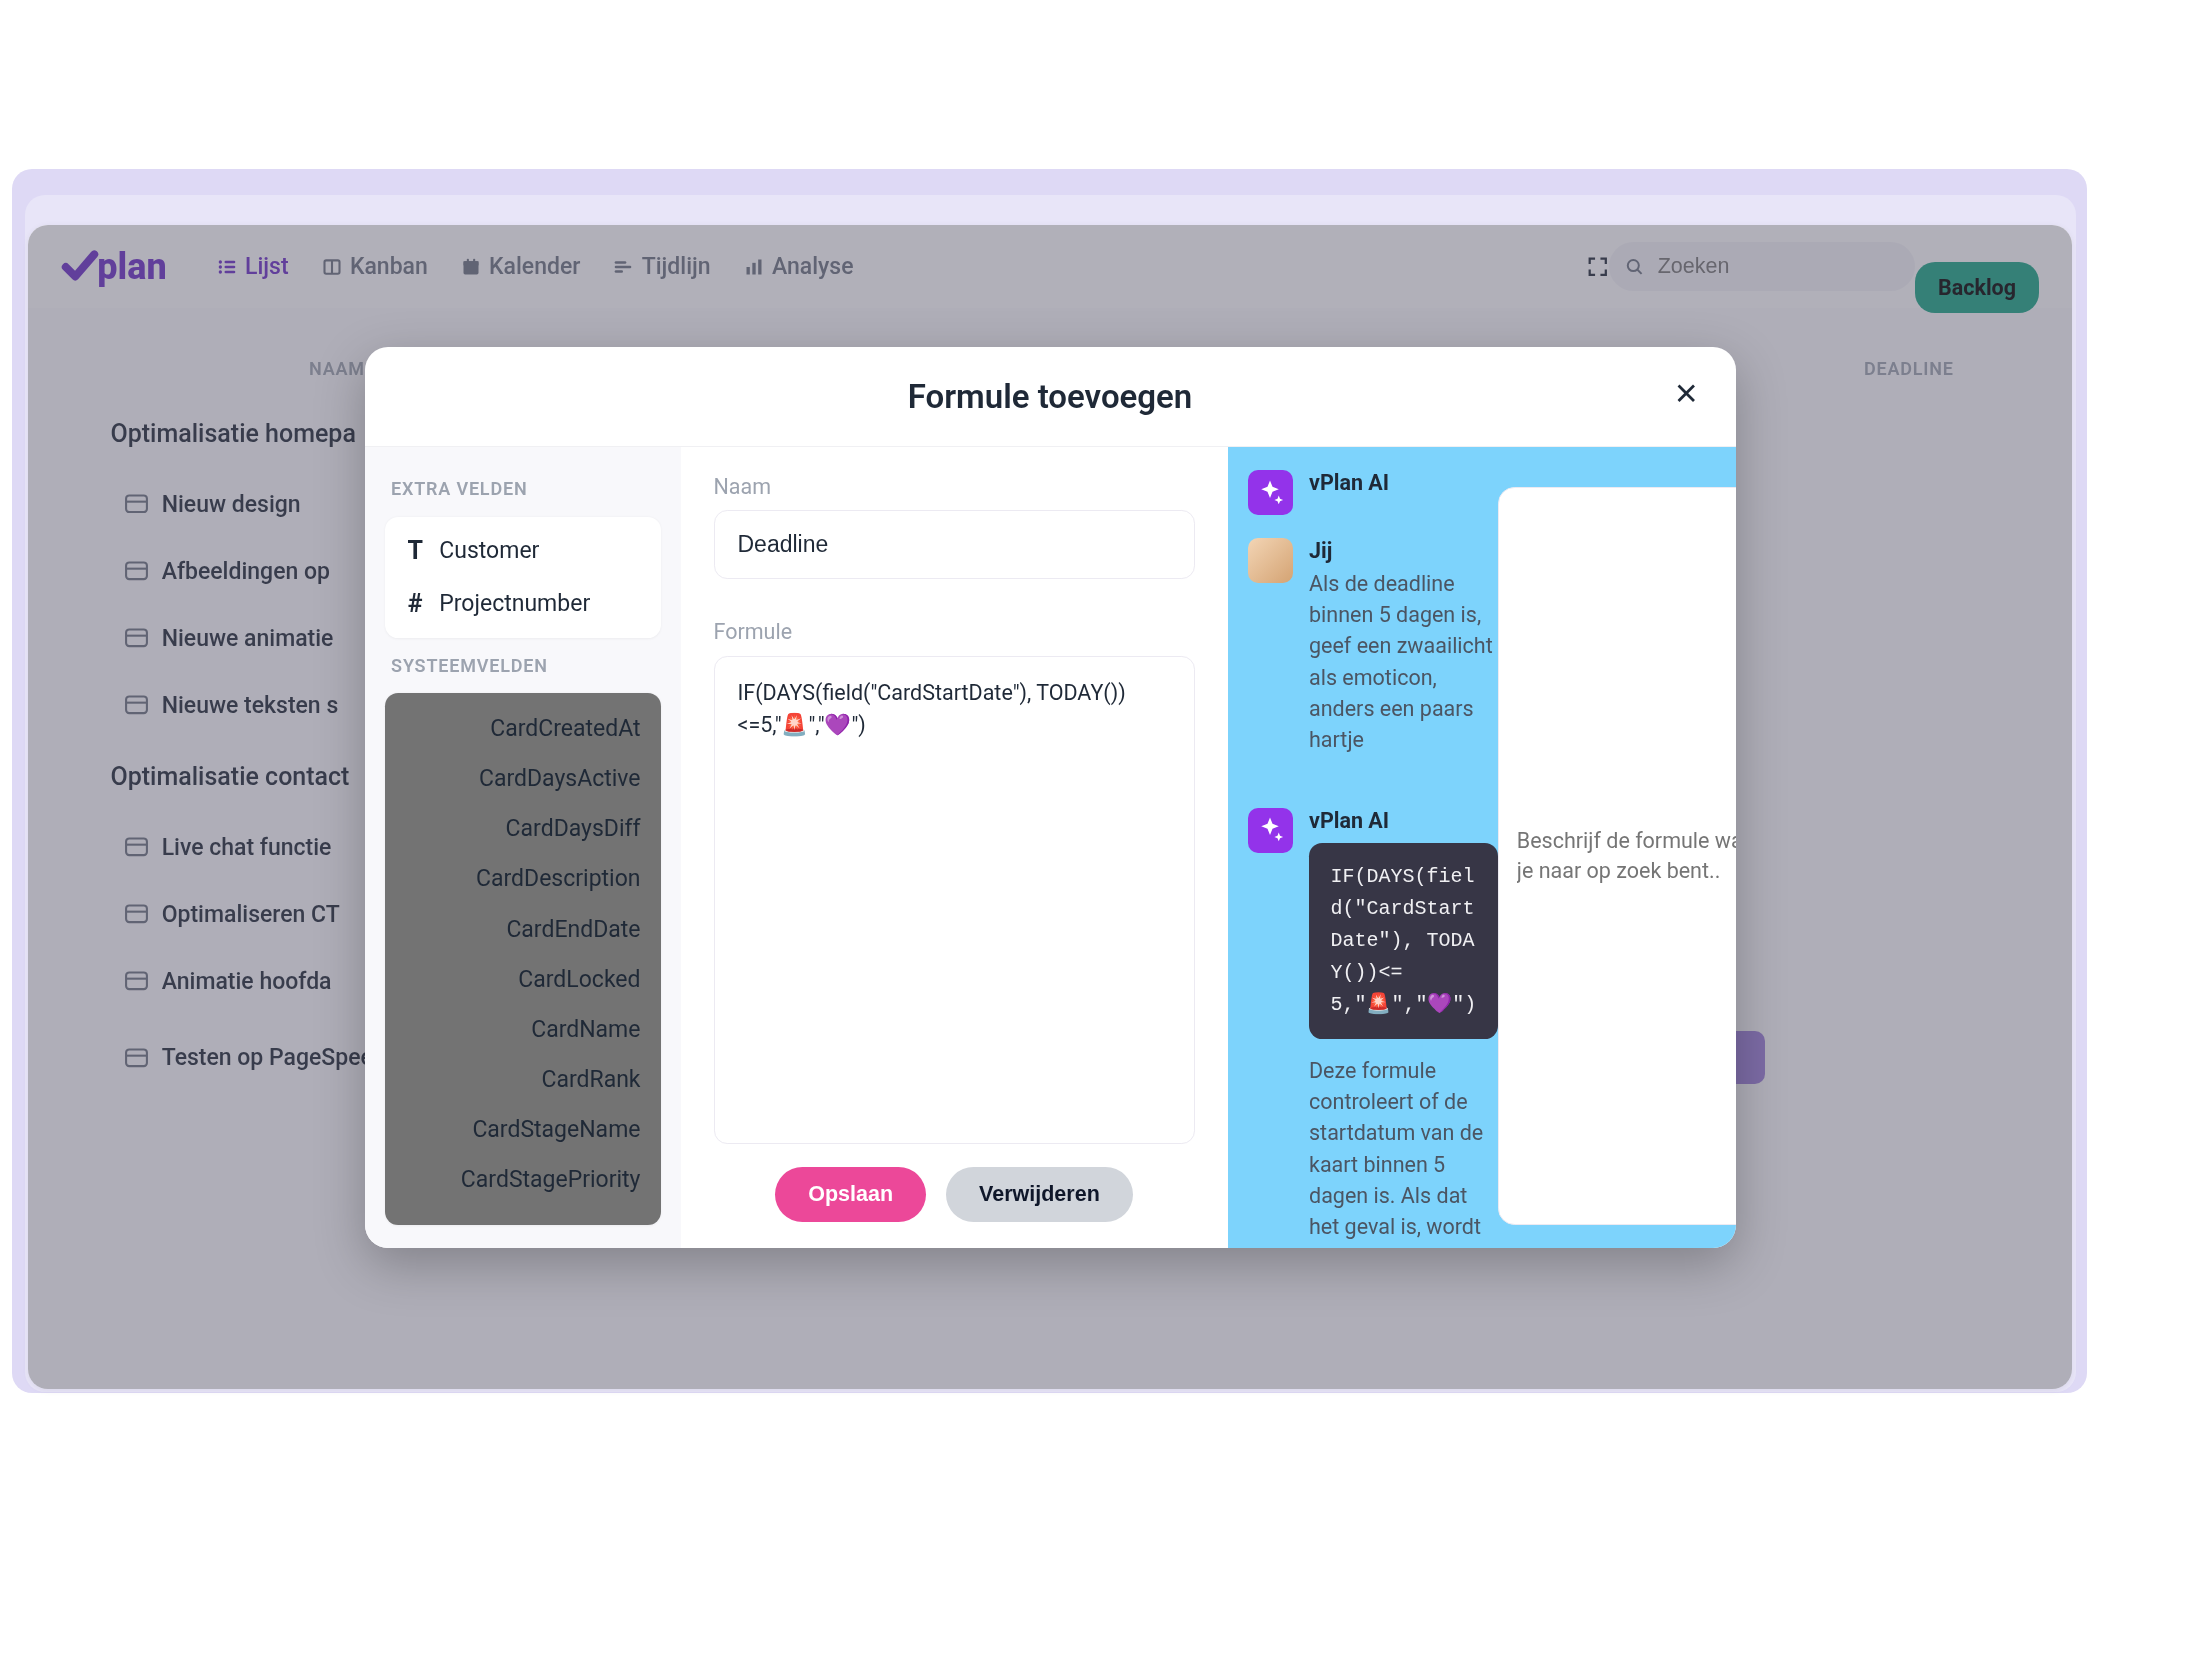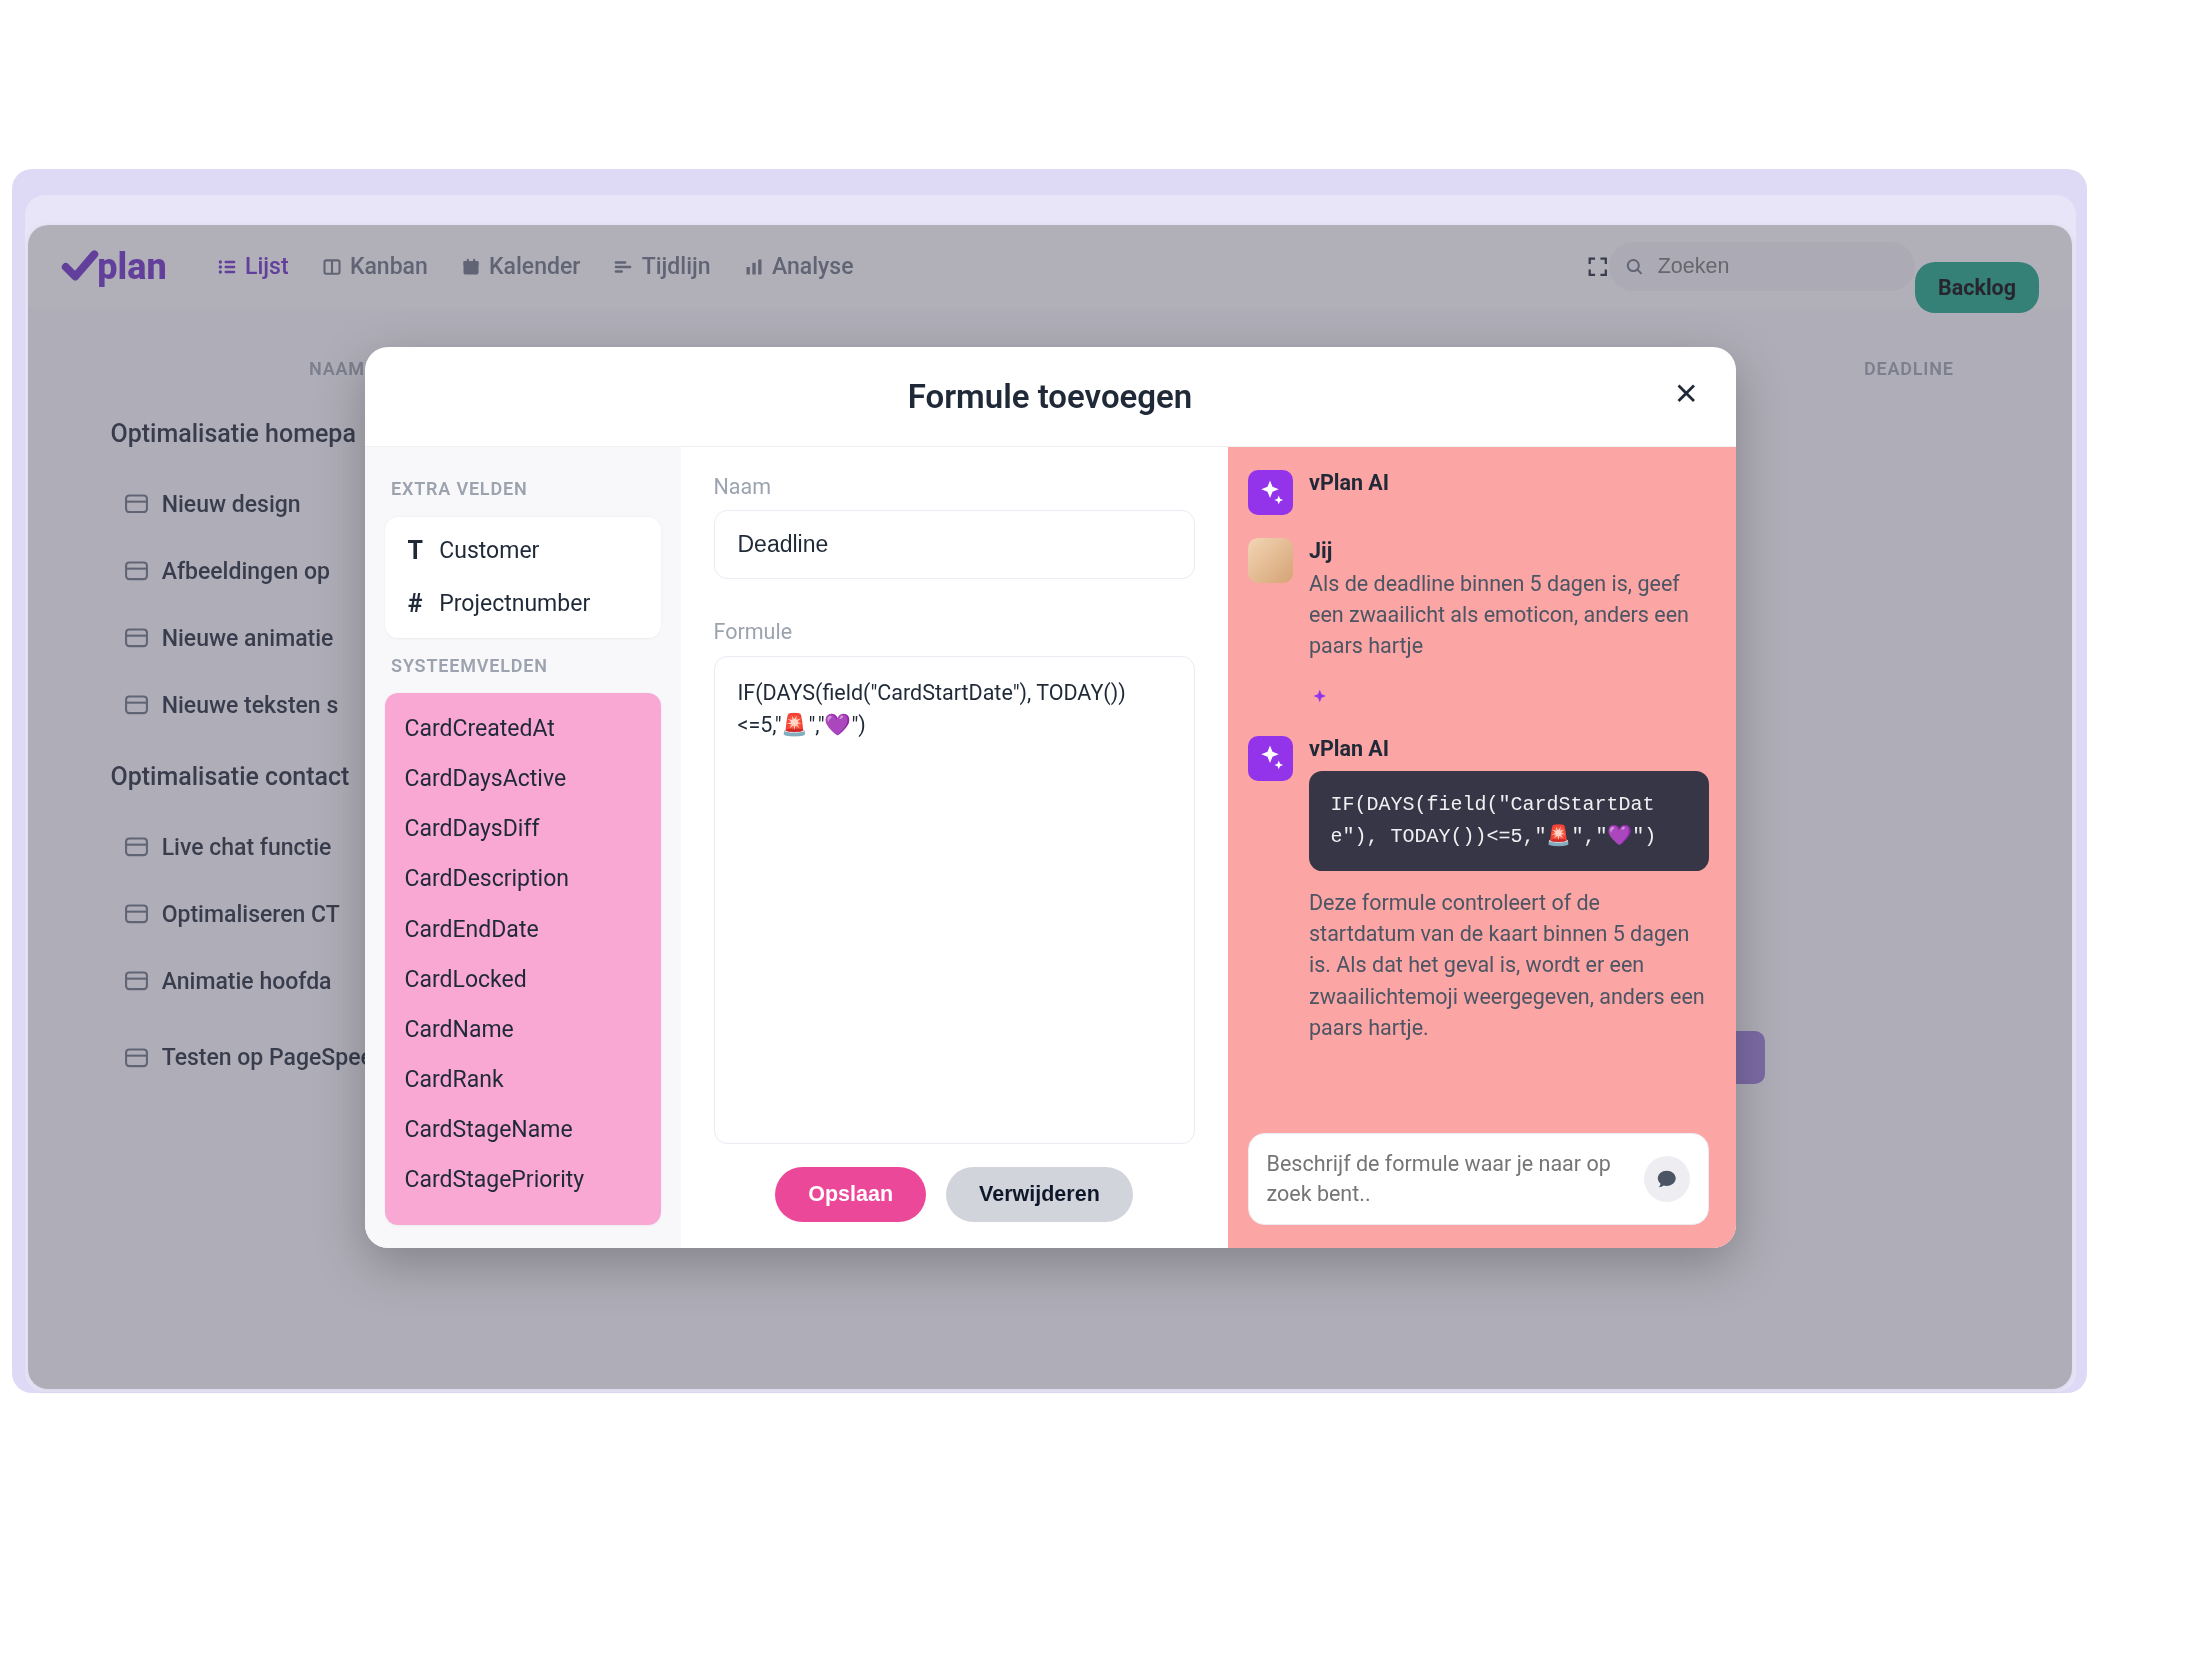--- a/index.html
+++ b/index.html
@@ -305,26 +305,27 @@
   cursor: pointer;
 }
 .field-item .type-icon {
   width: 25px;
   font-size: 25px;
   font-weight: 700;
   text-align: center;
   color: #1f2937;
 }
 .system-card {
-  background: #f9a8d4;
+  background: #737373;
   border-radius: 13.2px;
   padding: 10px 20px;
   flex: 1;
   overflow: hidden;
   box-shadow: 0 0.8px 2.5px rgba(0,0,0,0.05);
+  text-align: right;
 }
 .system-item {
   padding: 11.6px 0;
   font-size: 23px;
   color: #1f2937;
   cursor: pointer;
 }
 
 
 .form-panel {
@@ -373,24 +374,24 @@
   border-radius: 826px;
   cursor: pointer;
   border: none;
 }
 .btn-primary { background: #ec4899; color: #fff; }
 .btn-secondary { background: #d1d5db; color: #0f172a; }
 
 
 .ai-panel {
   width: 508px;
-  background: #fca5a5;
+  background: #7dd3fc;
   padding: 23px 26.5px 23px 20px;
   display: flex;
-  flex-direction: column;
+  flex-direction: row;
 }
 .ai-messages {
   flex: 1;
   display: flex;
   flex-direction: column;
   gap: 23px;
 }
 .ai-msg {
   display: flex;
   gap: 16.5px;

